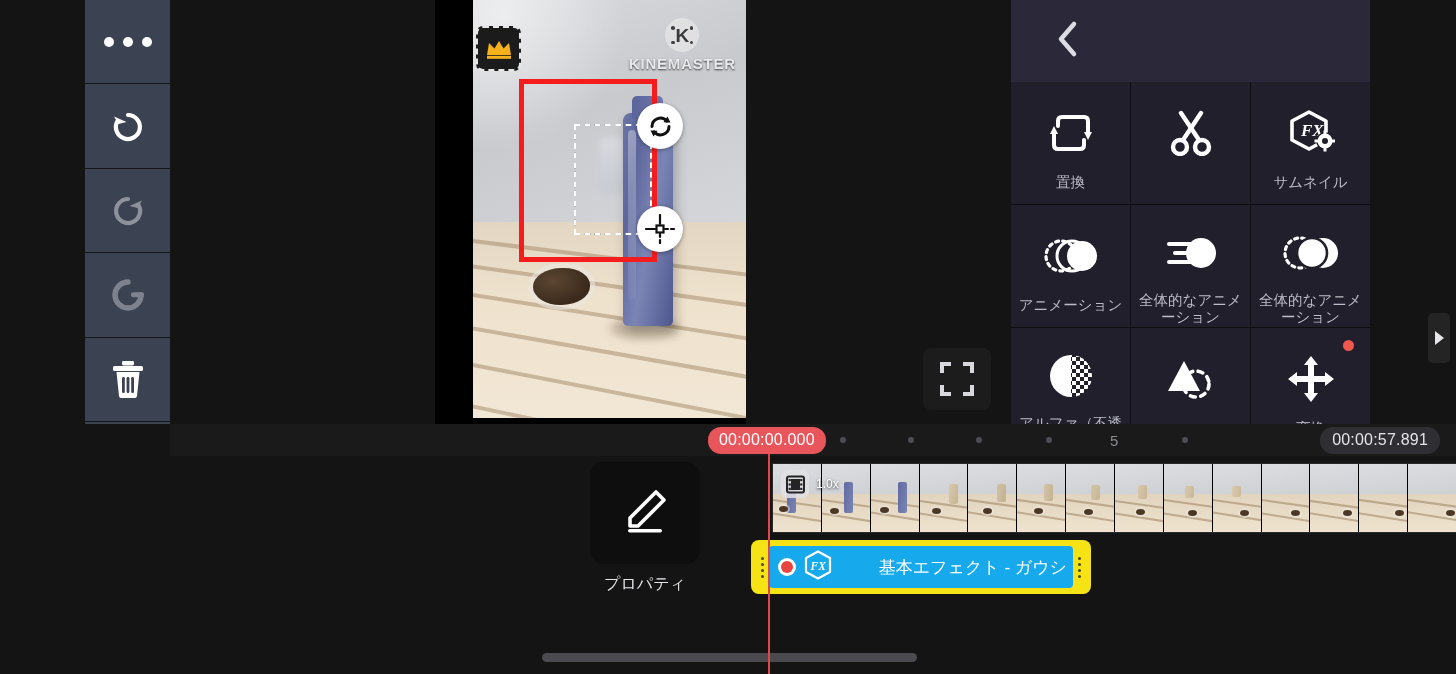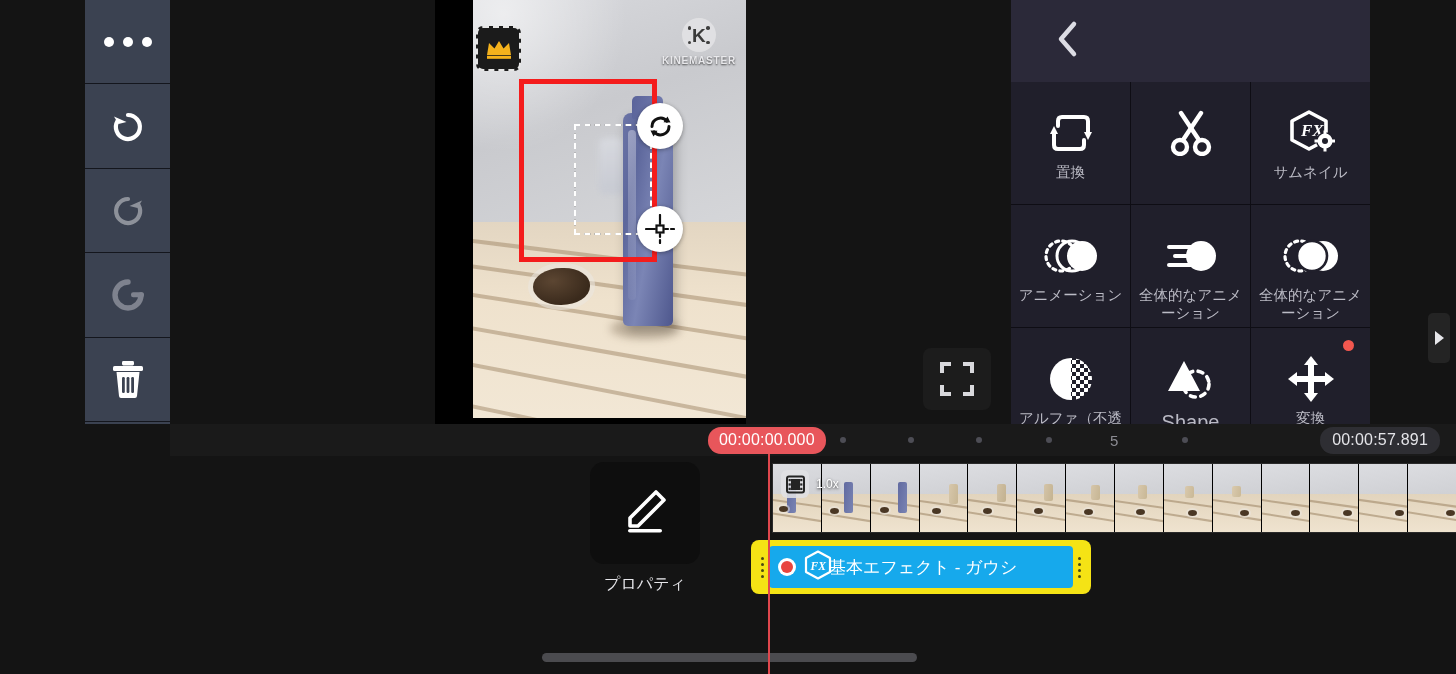--- a/index.html
+++ b/index.html
@@ -129,21 +129,21 @@
     background: rgba(226,226,228,.92);
     display: flex; align-items: center; justify-content: center;
     position: relative;
   }
   .wm-logo span {
     font-size: 19px; font-weight: 700; color: #3a3a3a;
     font-family: "Liberation Sans", sans-serif; line-height: 1;
   }
   .wm-dot { position: absolute; width: 3.5px; height: 3.5px; border-radius: 50%; background: #3f3f3f; }
   .wm-text {
-    margin-top: 3px; font-size: 10px; font-weight: 700; letter-spacing: .8px;
+    margin-top: 3px; font-size: 15px; font-weight: 700; letter-spacing: .8px;
     color: #e9e9ec; text-shadow: 0 1px 2px rgba(0,0,0,.7);
   }
   .crown-badge {
     position: absolute; left: 306px; top: 26px;
     width: 45px; height: 45px; border-radius: 7px;
     background: #1b1b1b; border: 2px dashed #e6e6e6;
     display: flex; align-items: center; justify-content: center;
   }
 
   
@@ -198,21 +198,21 @@
   .panel-cell {
     background: #201f2b;
     display: flex; flex-direction: column;
     align-items: center; justify-content: flex-start;
     padding-top: 24px;
     position: relative;
     overflow: hidden;
   }
   .panel-cell .pc-icon { height: 54px; display: flex; align-items: center; justify-content: center; }
   .panel-cell .pc-label {
-    margin-top: 4px; font-size: 14.5px; color: #bcbcc6;
+    margin-top: 14px; font-size: 14.5px; color: #bcbcc6;
     text-align: center; line-height: 1.22; padding: 0 4px;
     word-break: break-all;
   }
   .panel-cell .pc-label.latin { font-size: 20px; color: #b9b9c4; }
   .badge-dot {
     position: absolute; right: 16px; top: 12px;
     width: 11px; height: 11px; border-radius: 50%; background: #f2574f;
   }
 
   
@@ -336,21 +336,21 @@
     background: #fff;
   }
   .effect-rec-dot:after {
     content:""; position:absolute; left:3px; top:3px;
     width:12px; height:12px; border-radius:50%; background:#e8453f;
   }
   .effect-fx-icon {
     position: absolute; left: 34px; top: 50%; transform: translateY(-50%);
   }
   .effect-text {
-    position: absolute; left: 0; right: 0; text-align: left;
+    position: absolute; left: 0; right: 0; text-align: right;
     font-size: 17px; color: #fff; white-space: nowrap;
     overflow: hidden; text-overflow: clip;
     padding-left: 60px; padding-right: 6px;
   }
 
   
   .hscroll-track {
     position: absolute; left: 0; bottom: 12px; width: 100%; height: 10px;
   }
   .hscroll-thumb {

